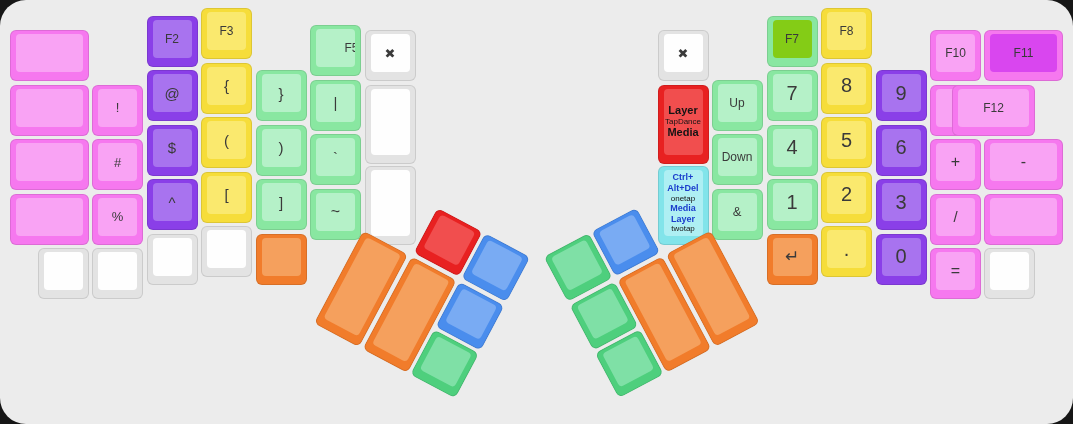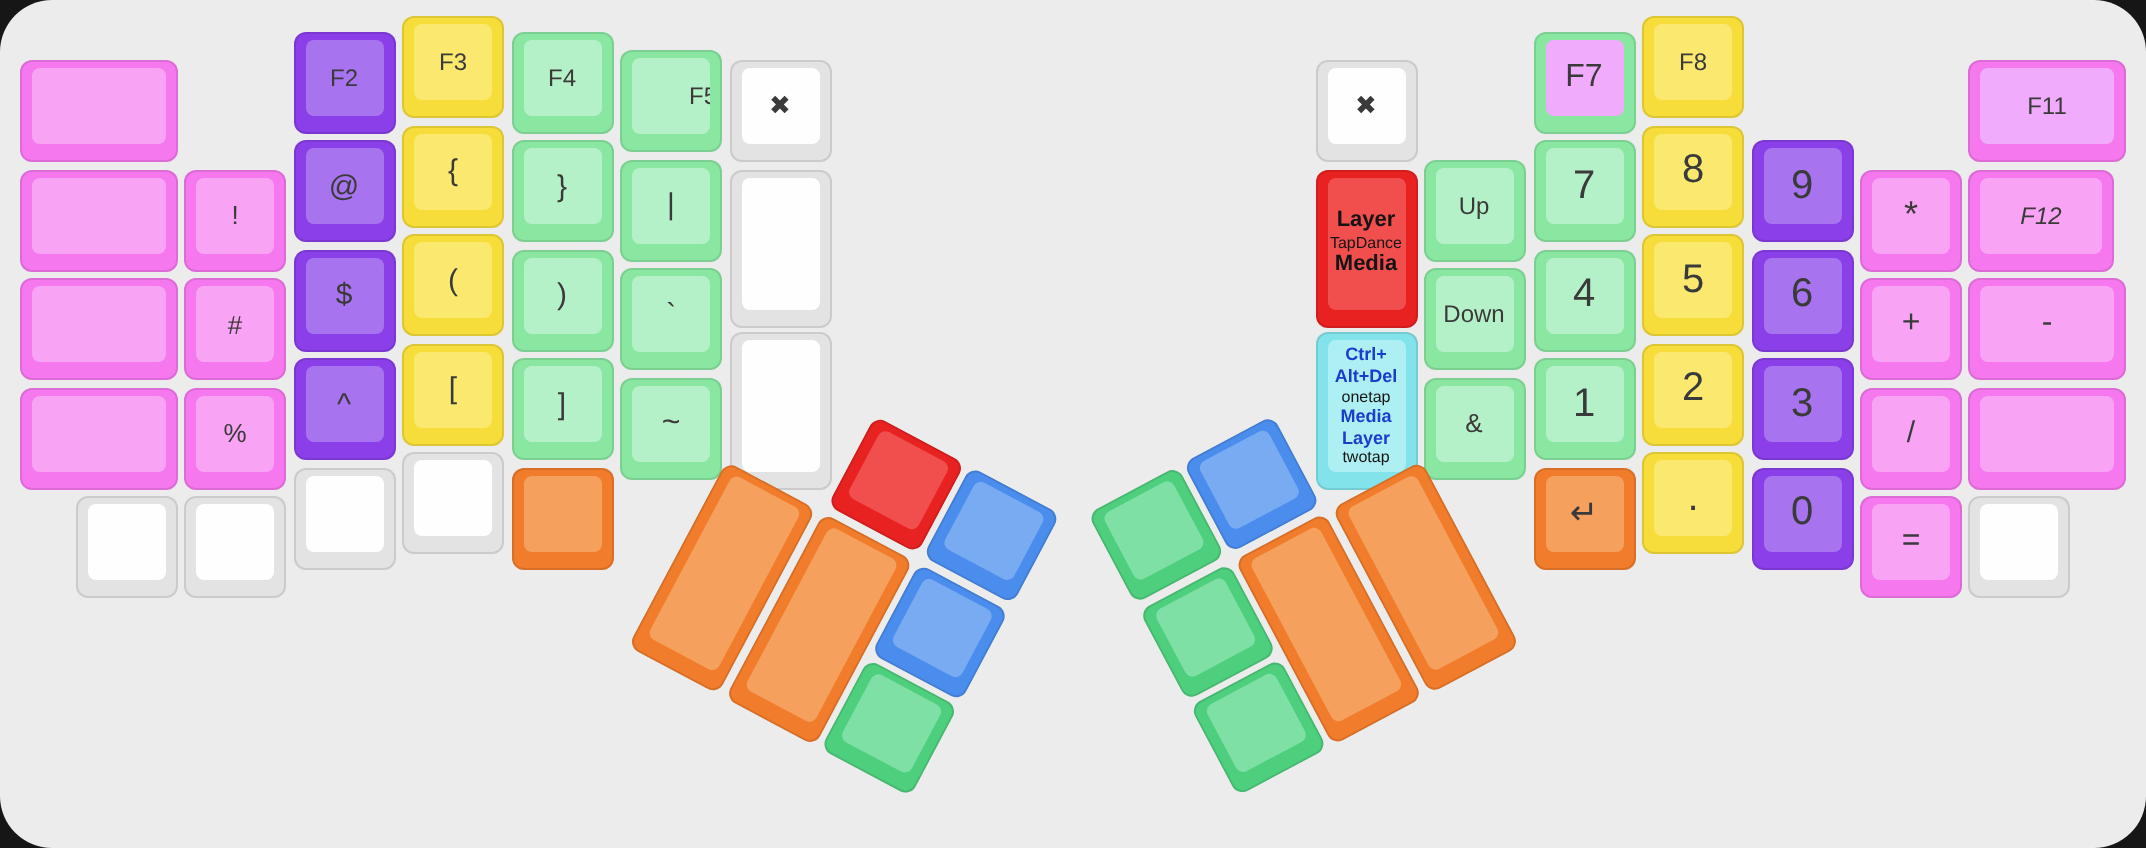--- a/index.html
+++ b/index.html
@@ -90,23 +90,20 @@
     </div>
     <div class="key" style="left: 201px; top: 117px; width: 51px; height: 51px; background: rgb(246, 221, 58);">
       <div class="cap" style="background: rgb(250, 233, 110); font-size: 15px;">(</div>
     </div>
     <div class="key" style="left: 201px; top: 171.5px; width: 51px; height: 51px; background: rgb(246, 221, 58);">
       <div class="cap" style="background: rgb(250, 233, 110); font-size: 15px;">[</div>
     </div>
     <div class="key" style="left: 201px; top: 226px; width: 51px; height: 51px; background: rgb(227, 227, 227);">
       <div class="cap" style="background: rgb(254, 254, 254);"></div>
     </div>
-    <div class="key" style="left: 255.5px; top: 15.5px; width: 51px; height: 51px; background: rgb(137, 231, 161);">
-      <div class="cap" style="background: rgb(181, 241, 200); font-size: 12px;">F4</div>
-    </div>
     <div class="key" style="left: 255.5px; top: 70px; width: 51px; height: 51px; background: rgb(137, 231, 161);">
       <div class="cap" style="background: rgb(181, 241, 200); font-size: 15px;">}</div>
     </div>
     <div class="key" style="left: 255.5px; top: 124.5px; width: 51px; height: 51px; background: rgb(137, 231, 161);">
       <div class="cap" style="background: rgb(181, 241, 200); font-size: 15px;">)</div>
     </div>
     <div class="key" style="left: 255.5px; top: 179px; width: 51px; height: 51px; background: rgb(137, 231, 161);">
       <div class="cap" style="background: rgb(181, 241, 200); font-size: 15px;">]</div>
     </div>
     <div class="key" style="left: 255.5px; top: 233.5px; width: 51px; height: 51px; background: rgb(241, 124, 43);">
@@ -156,21 +153,21 @@
     <div class="key" style="left: 711.5px; top: 79.5px; width: 51px; height: 51px; background: rgb(137, 231, 161);">
       <div class="cap" style="background: rgb(181, 241, 200); font-size: 12px;">Up</div>
     </div>
     <div class="key" style="left: 711.5px; top: 134px; width: 51px; height: 51px; background: rgb(137, 231, 161);">
       <div class="cap" style="background: rgb(181, 241, 200); font-size: 12px;">Down</div>
     </div>
     <div class="key" style="left: 711.5px; top: 188.5px; width: 51px; height: 51px; background: rgb(137, 231, 161);">
       <div class="cap" style="background: rgb(181, 241, 200); font-size: 13px;">&amp;</div>
     </div>
     <div class="key" style="left: 766.5px; top: 15.5px; width: 51px; height: 51px; background: rgb(137, 231, 161);">
-      <div class="cap" style="background: #f0abfc; font-size: 16px;">F7</div>
+      <div class="cap" style="background: #84cc16; font-size: 12px;">F7</div>
     </div>
     <div class="key" style="left: 766.5px; top: 70px; width: 51px; height: 51px; background: rgb(137, 231, 161);">
       <div class="cap" style="background: rgb(181, 241, 200); font-size: 20px;">7</div>
     </div>
     <div class="key" style="left: 766.5px; top: 124.5px; width: 51px; height: 51px; background: rgb(137, 231, 161);">
       <div class="cap" style="background: rgb(181, 241, 200); font-size: 20px;">4</div>
     </div>
     <div class="key" style="left: 766.5px; top: 179px; width: 51px; height: 51px; background: rgb(137, 231, 161);">
       <div class="cap" style="background: rgb(181, 241, 200); font-size: 20px;">1</div>
     </div>
@@ -197,36 +194,39 @@
     </div>
     <div class="key" style="left: 875.5px; top: 124.5px; width: 51px; height: 51px; background: rgb(138, 63, 232);">
       <div class="cap" style="background: rgb(168, 115, 239); font-size: 20px;">6</div>
     </div>
     <div class="key" style="left: 875.5px; top: 179px; width: 51px; height: 51px; background: rgb(138, 63, 232);">
       <div class="cap" style="background: rgb(168, 115, 239); font-size: 20px;">3</div>
     </div>
     <div class="key" style="left: 875.5px; top: 233.5px; width: 51px; height: 51px; background: rgb(138, 63, 232);">
       <div class="cap" style="background: rgb(168, 115, 239); font-size: 20px;">0</div>
     </div>
+    <div class="key" style="left: 930px; top: 30px; width: 51px; height: 51px; background: rgb(246, 120, 239);">
+      <div class="cap" style="background: rgb(249, 163, 244); font-size: 12px;">F10</div>
+    </div>
     <div class="key" style="left: 930px; top: 84.5px; width: 51px; height: 51px; background: rgb(246, 120, 239);">
       <div class="cap" style="background: rgb(249, 163, 244); font-size: 18px;">*</div>
     </div>
     <div class="key" style="left: 930px; top: 139px; width: 51px; height: 51px; background: rgb(246, 120, 239);">
       <div class="cap" style="background: rgb(249, 163, 244); font-size: 16px;">+</div>
     </div>
     <div class="key" style="left: 930px; top: 193.5px; width: 51px; height: 51px; background: rgb(246, 120, 239);">
       <div class="cap" style="background: rgb(249, 163, 244); font-size: 15px;">/</div>
     </div>
     <div class="key" style="left: 930px; top: 248px; width: 51px; height: 51px; background: rgb(246, 120, 239);">
       <div class="cap" style="background: rgb(249, 163, 244); font-size: 16px;">=</div>
     </div>
     <div class="key" style="left: 984px; top: 30px; width: 79px; height: 51px; background: rgb(246, 120, 239);">
-      <div class="cap" style="background: #f0abfc; font-size: 12px;">F11</div>
-    </div>
-    <div class="key" style="left: 984px; top: 84.5px; width: 73px; height: 51px; background: rgb(246, 120, 239); font-style: italic;">
+      <div class="cap" style="background: #d946ef; font-size: 12px;">F11</div>
+    </div>
+    <div class="key" style="left: 952px; top: 84.5px; width: 83px; height: 51px; background: rgb(246, 120, 239);">
       <div class="cap" style="background: rgb(249, 163, 244); font-size: 12px;">F12</div>
     </div>
     <div class="key" style="left: 984px; top: 139px; width: 79px; height: 51px; background: rgb(246, 120, 239);">
       <div class="cap" style="background: rgb(249, 163, 244); font-size: 16px;">-</div>
     </div>
     <div class="key" style="left: 984px; top: 193.5px; width: 79px; height: 51px; background: rgb(246, 120, 239);">
       <div class="cap" style="background: rgb(249, 163, 244);"></div>
     </div>
     <div class="key" style="left: 984px; top: 248px; width: 51px; height: 51px; background: rgb(227, 227, 227);">
       <div class="cap" style="background: rgb(254, 254, 254);"></div>

